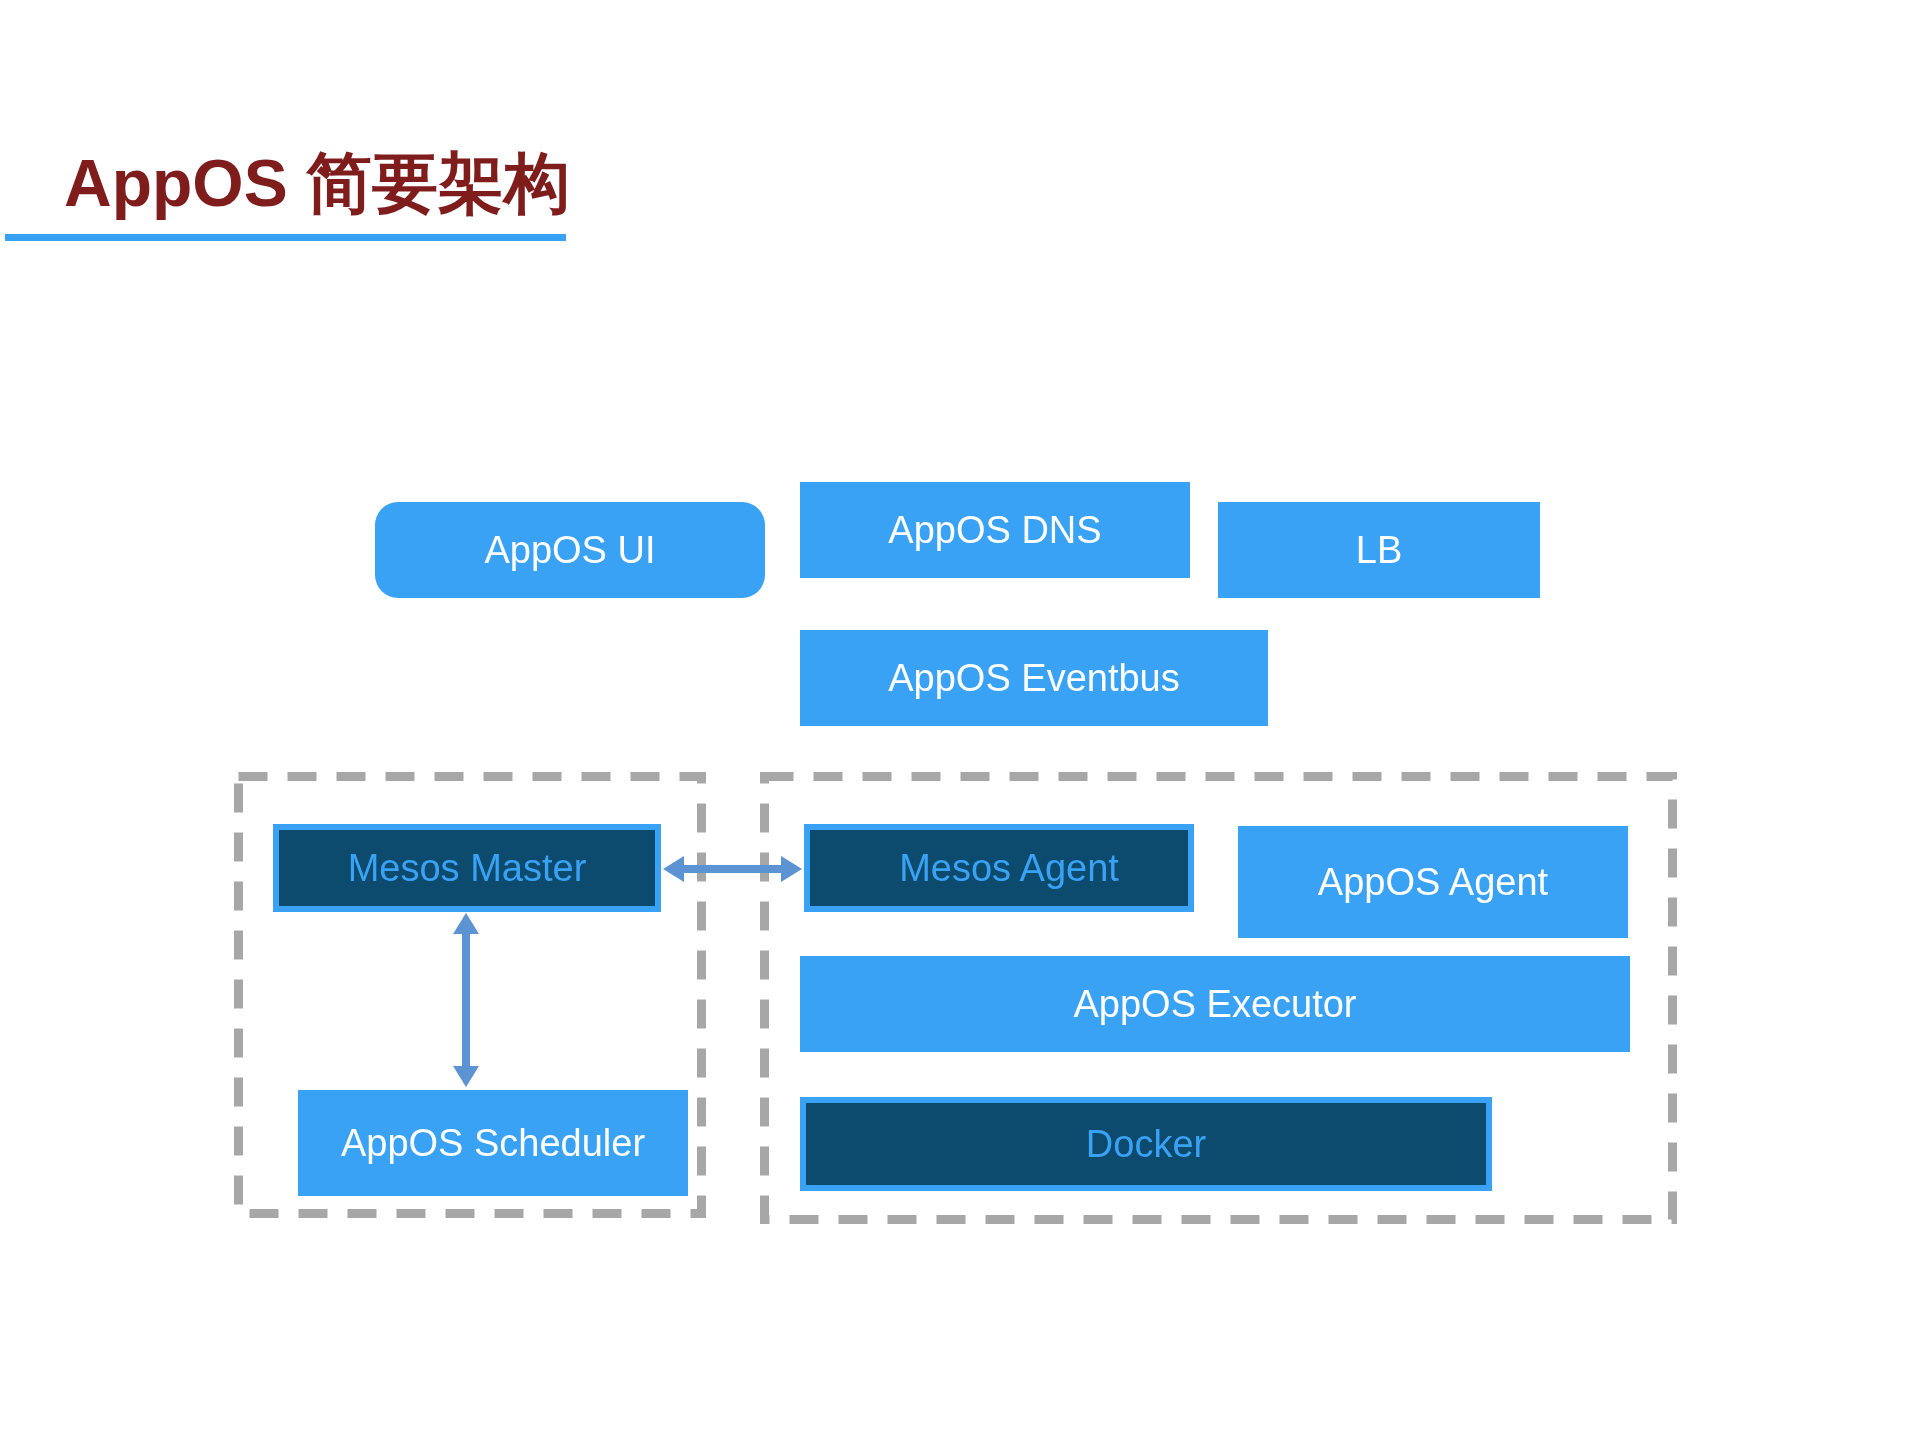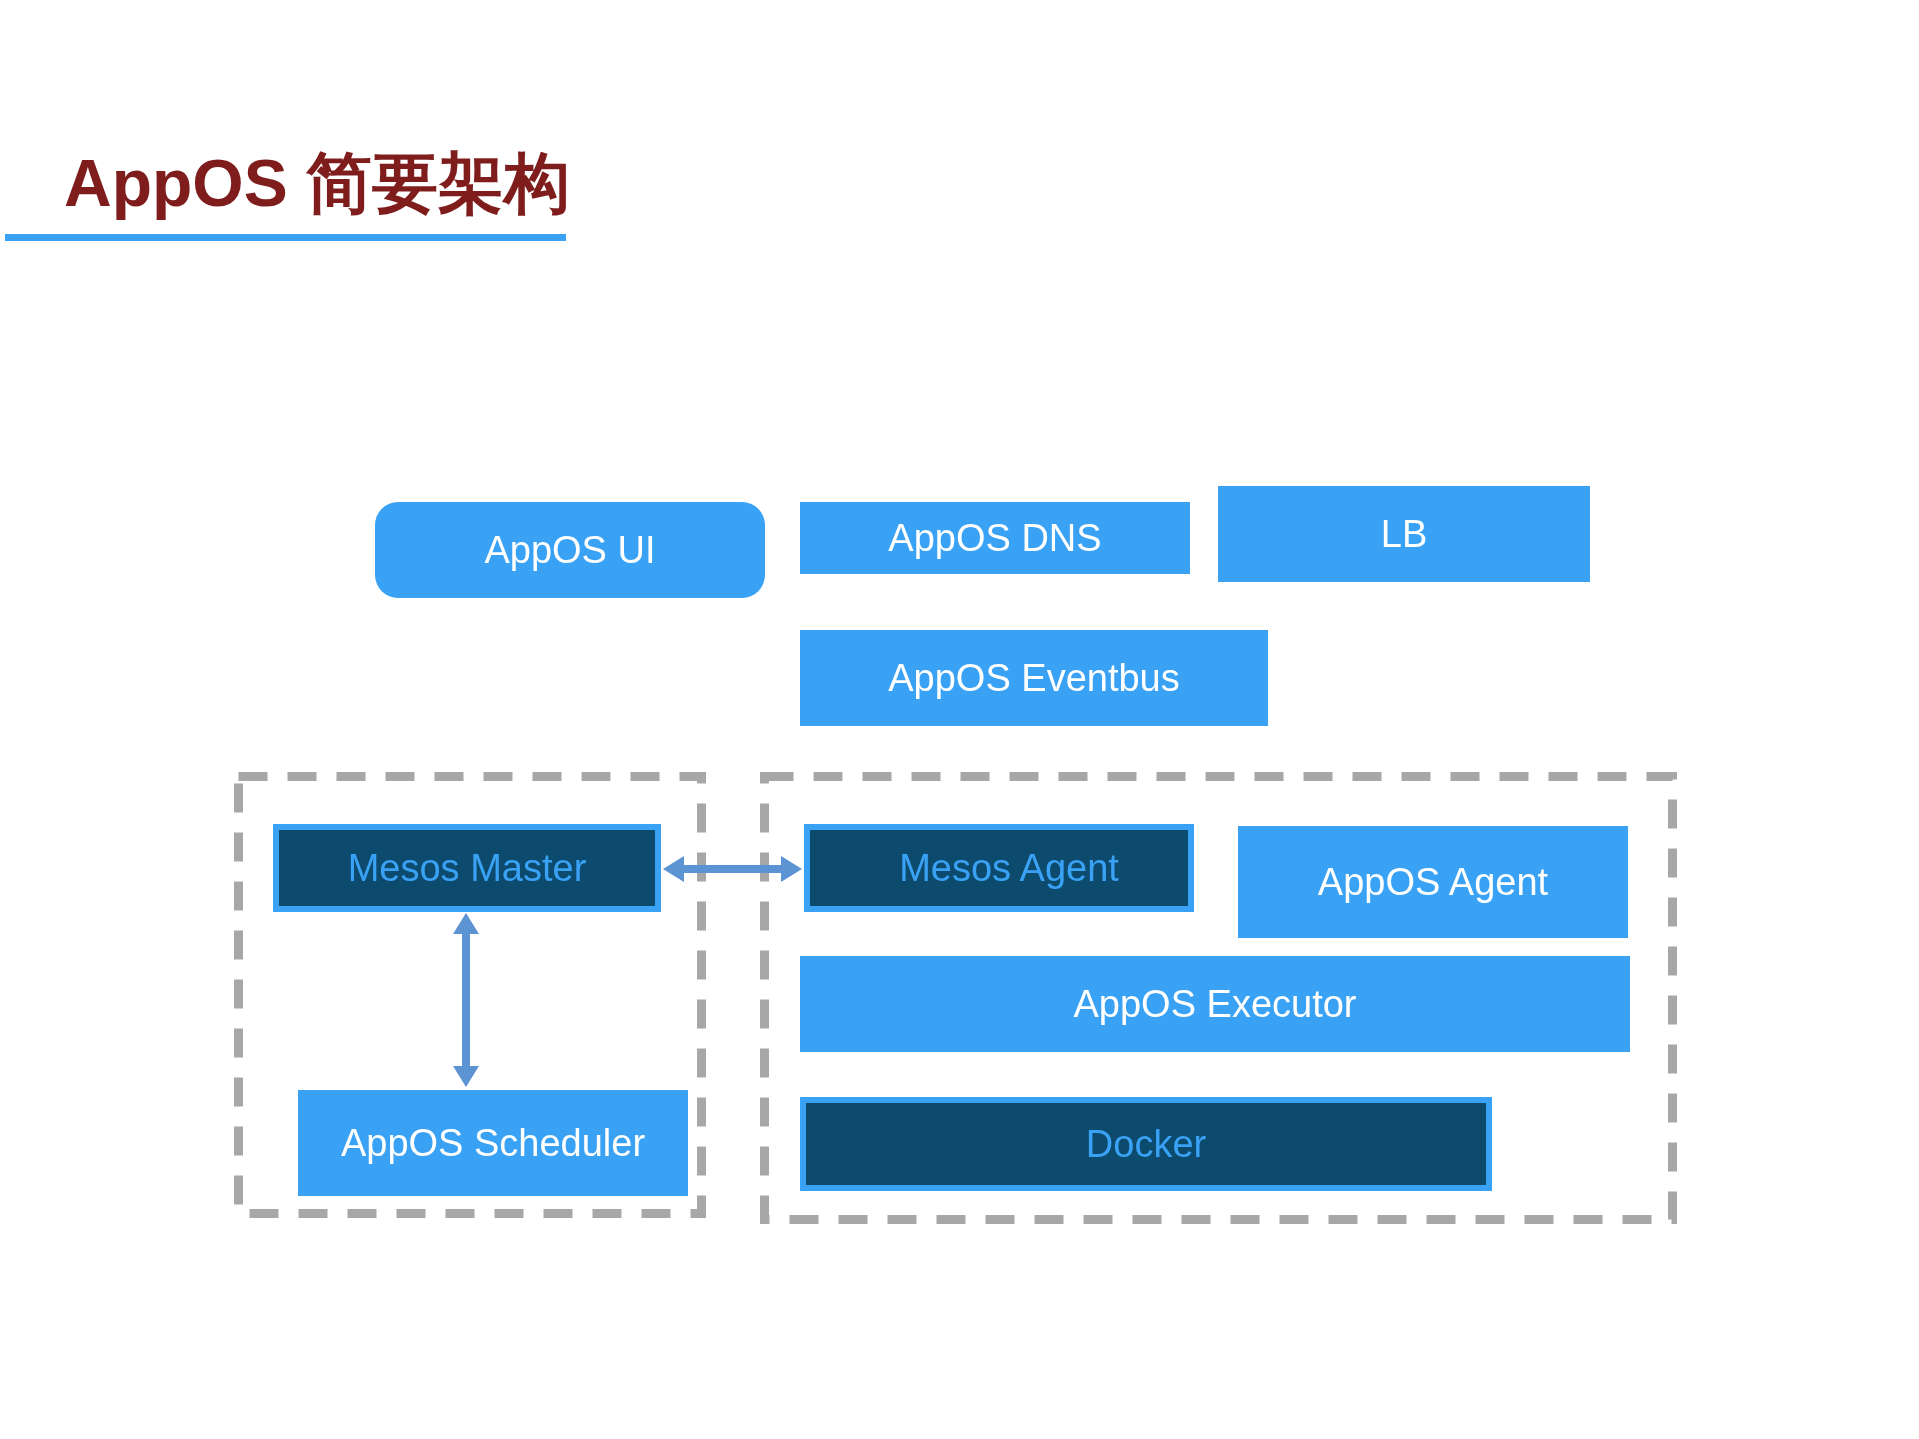--- a/index.html
+++ b/index.html
@@ -42,22 +42,22 @@
     white-space: nowrap;
     text-align: center;
   }
   .box.outline {
     background: #0c4a6e;
     border: 6px solid #3AA2F5;
     color: #3AA2F5;
   }
   
   .b-ui        { left: 375px;  top: 502px;  width: 390px; height: 96px; border-radius: 23px; }
-  .b-dns       { left: 800px;  top: 502px;  width: 390px; height: 72px; text-align: right; }
-  .b-lb        { left: 1218px; top: 486px;  width: 372px; height: 96px; }
+  .b-dns       { left: 800px;  top: 482px;  width: 390px; height: 96px; text-align: right; }
+  .b-lb        { left: 1218px; top: 502px;  width: 322px; height: 96px; }
   .b-eventbus  { left: 800px;  top: 630px;  width: 468px; height: 96px; }
   .b-master    { left: 273px;  top: 824px;  width: 388px; height: 88px; }
   .b-agent-m   { left: 804px;  top: 824px;  width: 390px; height: 88px; padding-left: 20px; }
   .b-agent-a   { left: 1238px; top: 826px;  width: 390px; height: 112px; }
   .b-executor  { left: 800px;  top: 956px;  width: 830px; height: 96px; }
   .b-scheduler { left: 274px;  top: 1090px; width: 390px; height: 106px; margin-left: 24px; }
   .b-docker    { left: 800px;  top: 1090px; width: 692px; height: 94px; margin-top: 7px; }
   .overlay {
     position: absolute;
     left: 0; top: 0;

